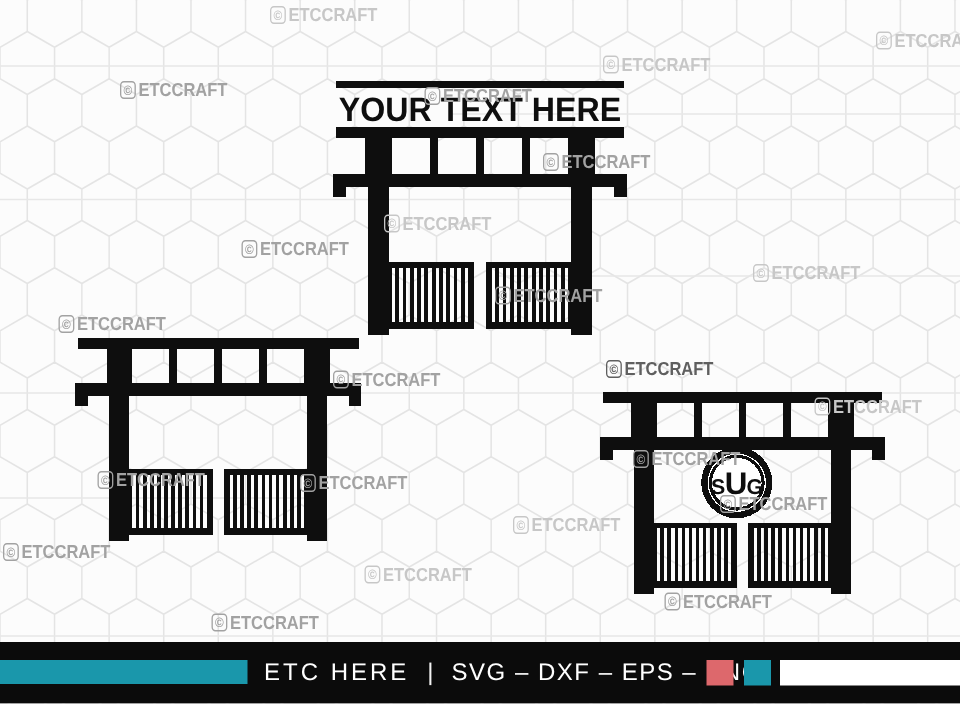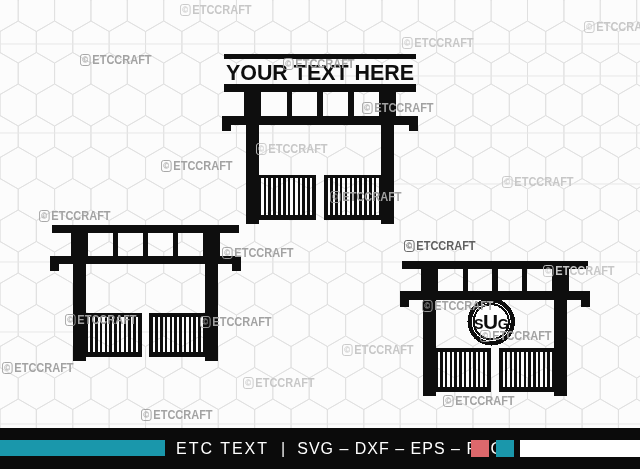--- a/index.html
+++ b/index.html
@@ -291,21 +291,21 @@
       </div>
       <div class="wm" style="left: 563px; top: 428px; color: rgb(95, 95, 95);">
         <span class="badge">©</span>
         <span>ETCCRAFT</span>
       </div>
     </div>
 
   <footer id="footer" style="background: rgb(11, 11, 11);">
     <div id="accent-bar" style="background: rgb(26, 151, 171);"></div>
     <div id="footer-text" style="color: rgb(255, 255, 255);">
-      <span class="brand">ETC TEXT</span>
+      <span class="brand">ETC HERE</span>
       <span class="sep">|</span>
       <span class="formats">SVG – DXF – EPS – PNG</span>
     </div>
     <div id="swatches">
         <div class="swatch" style="left: 471px; background: rgb(221, 104, 108);"></div>
         <div class="swatch" style="left: 496px; background: rgb(26, 151, 171);"></div>
       </div>
     <div id="end-bar" style="background: rgb(255, 255, 255);"></div>
   </footer>
 

